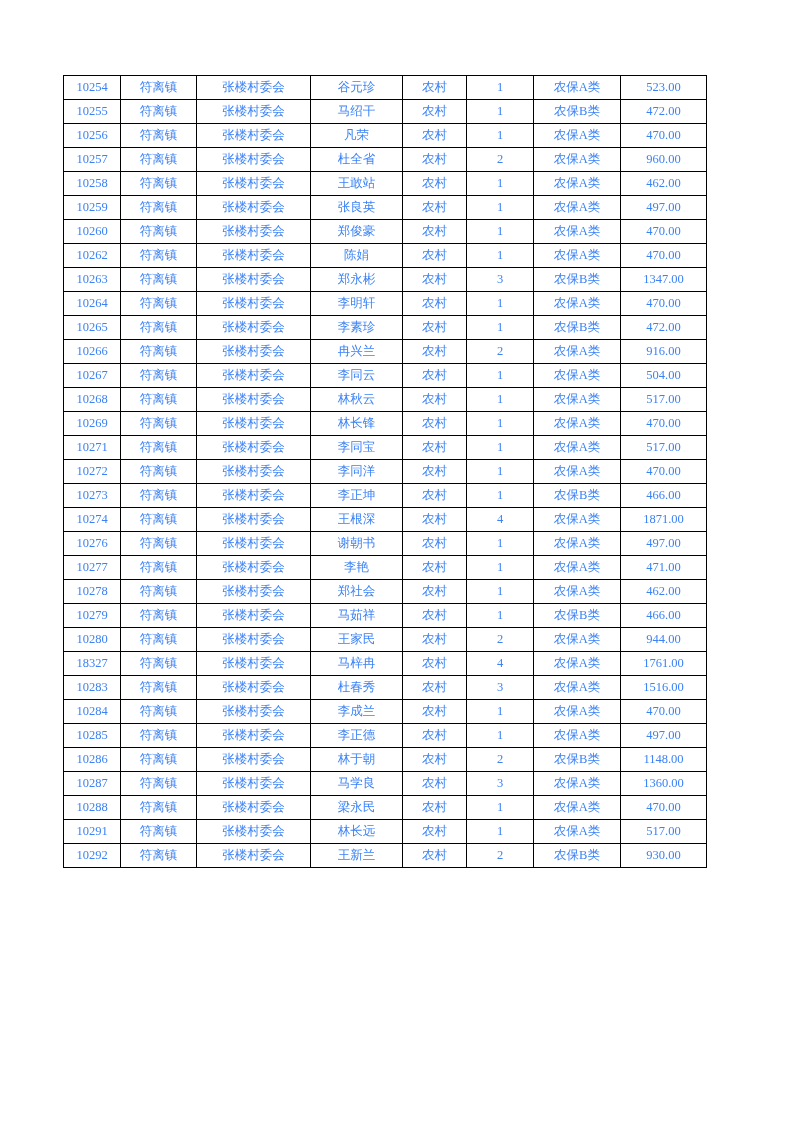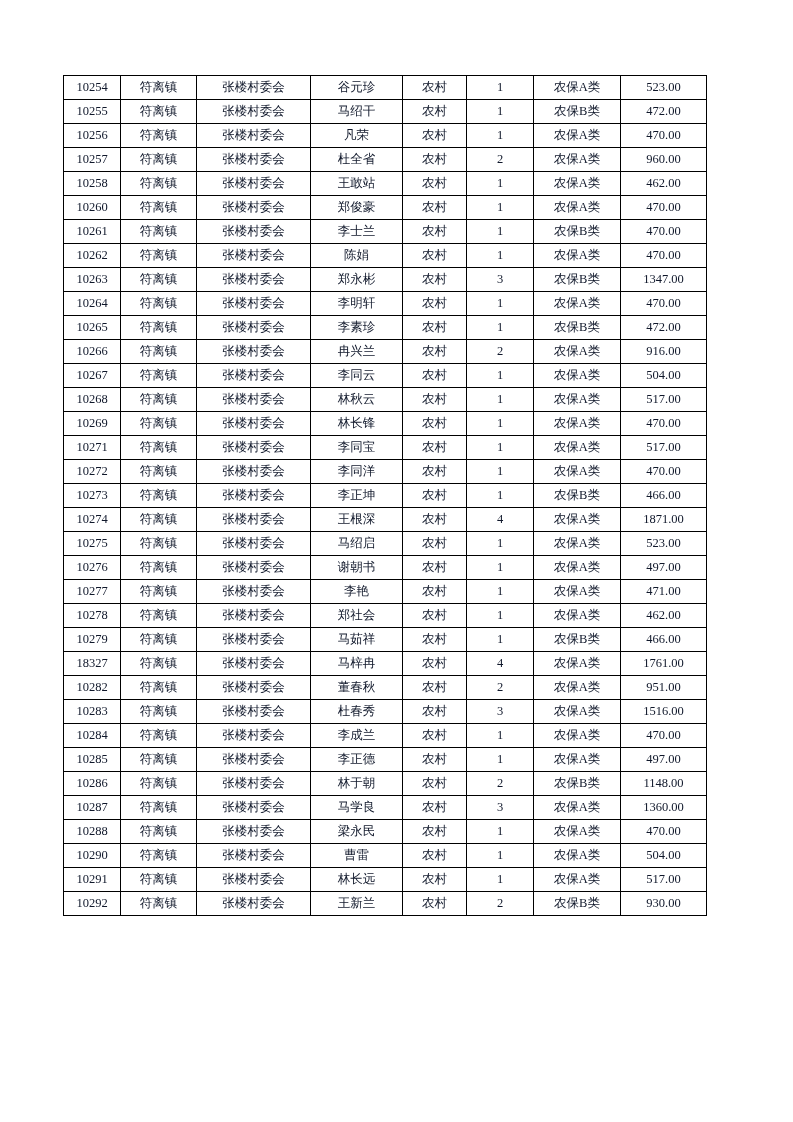--- a/index.html
+++ b/index.html
@@ -6,21 +6,21 @@
     margin: 0;
     padding: 0;
     background: #ffffff;
   }
   .page {
     position: relative;
     width: 793px;
     height: 1122px;
     background: #ffffff;
     font-family: "Liberation Serif", "DejaVu Serif", serif;
-    color: #0f172a;
+    color: #3b82f6;
     overflow: hidden;
   }
   table.data-table {
     position: absolute;
     top: 75px;
     left: 63px;
     border-collapse: collapse;
     table-layout: fixed;
   }
   table.data-table td {
@@ -103,40 +103,40 @@
           <td>10258</td>
           <td>符离镇</td>
           <td>张楼村委会</td>
           <td>王敢站</td>
           <td>农村</td>
           <td>1</td>
           <td>农保A类</td>
           <td>462.00</td>
         </tr>
         <tr>
+          <td>10259</td>
+          <td>符离镇</td>
+          <td>张楼村委会</td>
+          <td>张良英</td>
+          <td>农村</td>
+          <td>1</td>
+          <td>农保A类</td>
+          <td>497.00</td>
+        </tr>
+        <tr>
           <td>10260</td>
           <td>符离镇</td>
           <td>张楼村委会</td>
           <td>郑俊豪</td>
           <td>农村</td>
           <td>1</td>
           <td>农保A类</td>
           <td>470.00</td>
         </tr>
         <tr>
-          <td>10261</td>
-          <td>符离镇</td>
-          <td>张楼村委会</td>
-          <td>李士兰</td>
-          <td>农村</td>
-          <td>1</td>
-          <td>农保B类</td>
-          <td>470.00</td>
-        </tr>
-        <tr>
           <td>10262</td>
           <td>符离镇</td>
           <td>张楼村委会</td>
           <td>陈娟</td>
           <td>农村</td>
           <td>1</td>
           <td>农保A类</td>
           <td>470.00</td>
         </tr>
         <tr>
@@ -243,30 +243,20 @@
           <td>10274</td>
           <td>符离镇</td>
           <td>张楼村委会</td>
           <td>王根深</td>
           <td>农村</td>
           <td>4</td>
           <td>农保A类</td>
           <td>1871.00</td>
         </tr>
         <tr>
-          <td>10275</td>
-          <td>符离镇</td>
-          <td>张楼村委会</td>
-          <td>马绍启</td>
-          <td>农村</td>
-          <td>1</td>
-          <td>农保A类</td>
-          <td>523.00</td>
-        </tr>
-        <tr>
           <td>10276</td>
           <td>符离镇</td>
           <td>张楼村委会</td>
           <td>谢朝书</td>
           <td>农村</td>
           <td>1</td>
           <td>农保A类</td>
           <td>497.00</td>
         </tr>
         <tr>
@@ -293,40 +283,40 @@
           <td>10279</td>
           <td>符离镇</td>
           <td>张楼村委会</td>
           <td>马茹祥</td>
           <td>农村</td>
           <td>1</td>
           <td>农保B类</td>
           <td>466.00</td>
         </tr>
         <tr>
+          <td>10280</td>
+          <td>符离镇</td>
+          <td>张楼村委会</td>
+          <td>王家民</td>
+          <td>农村</td>
+          <td>2</td>
+          <td>农保A类</td>
+          <td>944.00</td>
+        </tr>
+        <tr>
           <td>18327</td>
           <td>符离镇</td>
           <td>张楼村委会</td>
           <td>马梓冉</td>
           <td>农村</td>
           <td>4</td>
           <td>农保A类</td>
           <td>1761.00</td>
         </tr>
         <tr>
-          <td>10282</td>
-          <td>符离镇</td>
-          <td>张楼村委会</td>
-          <td>董春秋</td>
-          <td>农村</td>
-          <td>2</td>
-          <td>农保A类</td>
-          <td>951.00</td>
-        </tr>
-        <tr>
           <td>10283</td>
           <td>符离镇</td>
           <td>张楼村委会</td>
           <td>杜春秀</td>
           <td>农村</td>
           <td>3</td>
           <td>农保A类</td>
           <td>1516.00</td>
         </tr>
         <tr>
@@ -371,30 +361,20 @@
         </tr>
         <tr>
           <td>10288</td>
           <td>符离镇</td>
           <td>张楼村委会</td>
           <td>梁永民</td>
           <td>农村</td>
           <td>1</td>
           <td>农保A类</td>
           <td>470.00</td>
-        </tr>
-        <tr>
-          <td>10290</td>
-          <td>符离镇</td>
-          <td>张楼村委会</td>
-          <td>曹雷</td>
-          <td>农村</td>
-          <td>1</td>
-          <td>农保A类</td>
-          <td>504.00</td>
         </tr>
         <tr>
           <td>10291</td>
           <td>符离镇</td>
           <td>张楼村委会</td>
           <td>林长远</td>
           <td>农村</td>
           <td>1</td>
           <td>农保A类</td>
           <td>517.00</td>

